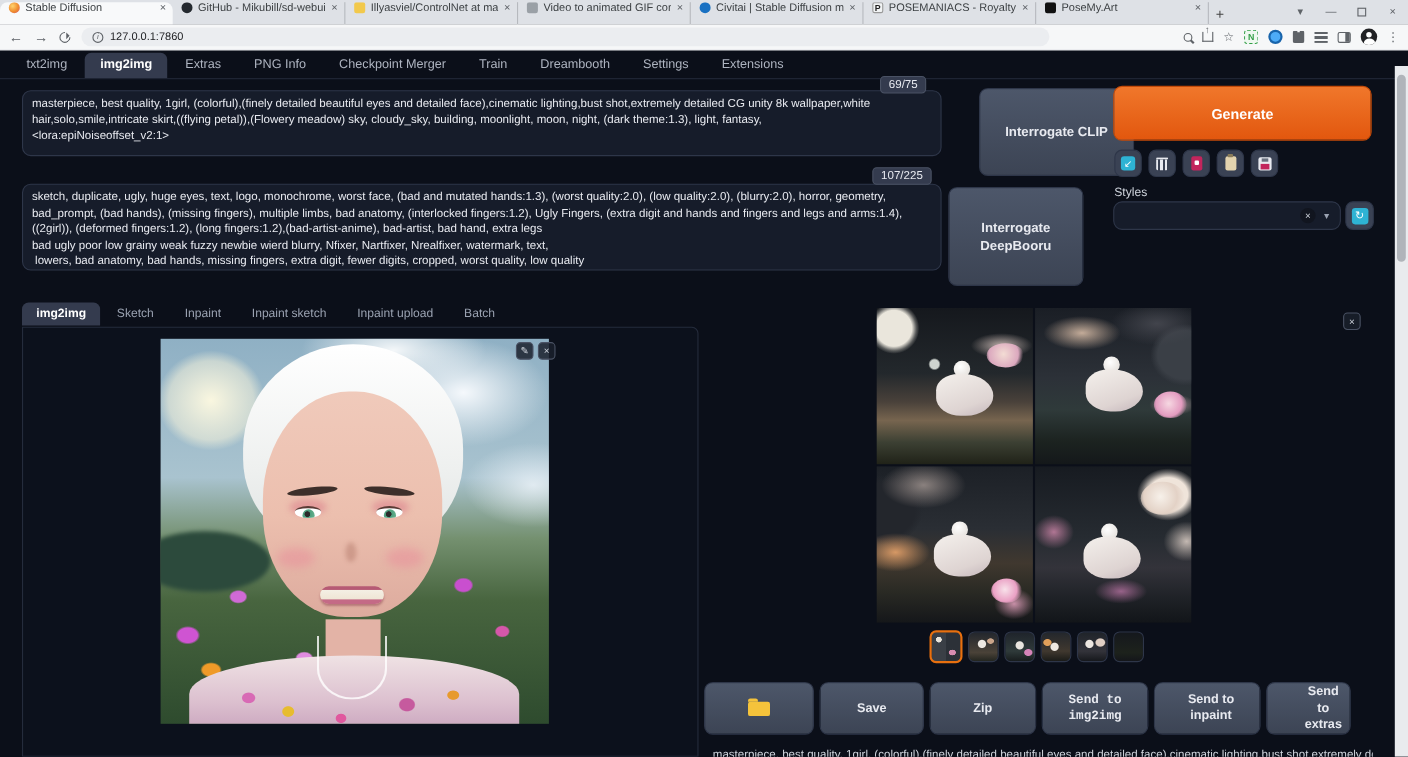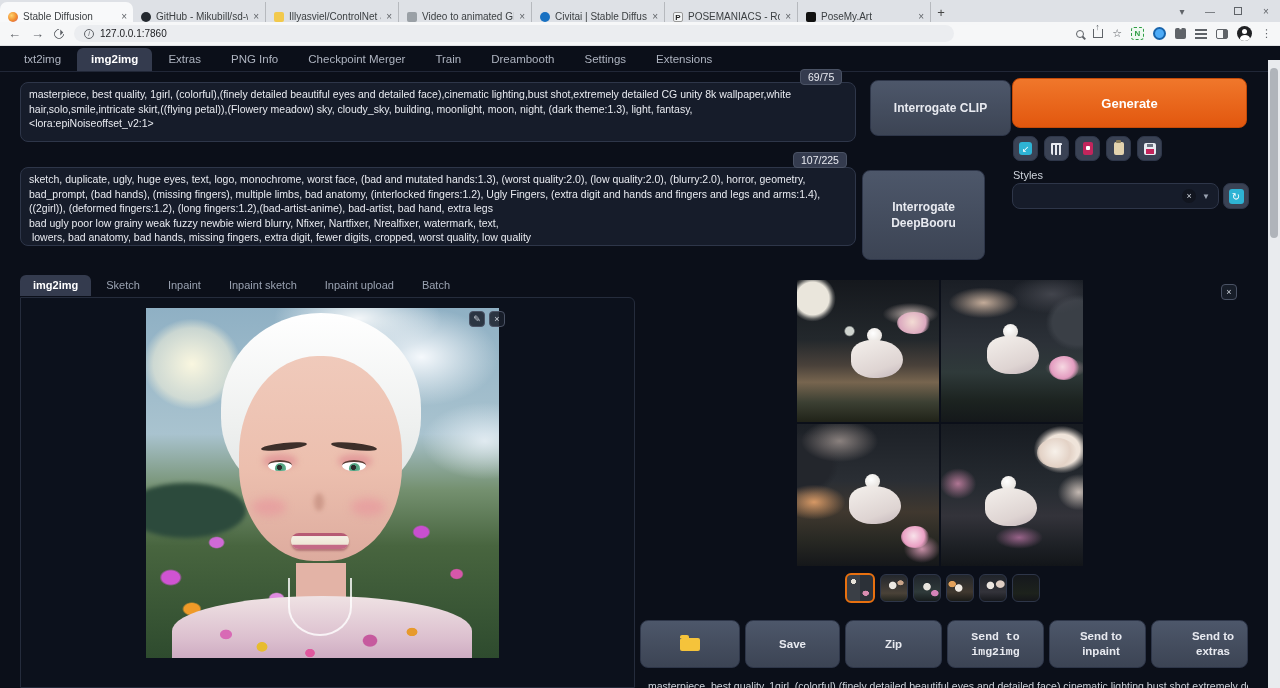--- a/index.html
+++ b/index.html
@@ -2,21 +2,21 @@
 <html><head>
 <meta charset="utf-8">
 <style>
   * { margin:0; padding:0; box-sizing:border-box; }
   html,body { width:1280px; height:688px; overflow:hidden; background:#0b0f19;
     font-family:"Liberation Sans", sans-serif; }
   .stage { position:relative; width:1280px; height:688px; overflow:hidden; }
 
   
   .tabbar { position:absolute; top:0; left:0; width:1280px; height:22px; background:#dee1e6; display:flex; align-items:flex-end; }
-  .btab { position:relative; width:133px; height:20px; display:flex; align-items:flex-end; gap:5px; padding:0 6px 0 8px;
+  .btab { position:relative; width:157px; height:20px; display:flex; align-items:flex-start; gap:5px; padding:0 6px 0 8px;
     font-size:10px; color:#3c4043; border-right:1px solid #b6b9be; overflow:hidden; flex:0 0 auto; }
   .btab.active { background:#f8f9fa; border-radius:7px 7px 0 0; border-right:none; }
   .btab .ttl { flex:1; white-space:nowrap; overflow:hidden; }
   .btab .tx { font-size:10px; color:#5f6368; flex:0 0 auto; }
   .fav { width:10px; height:10px; border-radius:50%; flex:0 0 auto; }
   .fav.sd { background:radial-gradient(circle at 35% 35%, #ffd36e, #f08c2e 55%, #d2546e); }
   .fav.gh { background:#24292f; }
   .fav.cn { background:#f2c94c; border-radius:2px; }
   .fav.gif { background:#9aa0a6; border-radius:2px; }
   .fav.civ { background:#1971c2; }
@@ -64,21 +64,21 @@
   #prompt-pos { left:20px; top:36px; width:836px; height:60px; }
   #prompt-neg { left:20px; top:121px; width:836px; height:79px; }
   .counter { position:absolute; background:#343b4e; border:1px solid #4a5264; border-radius:4px;
     font-size:10.5px; color:#e8eaf0; padding:1px 7px; }
   #counter-pos { left:800px; top:23px; }
   #counter-neg { left:793px; top:106px; }
 
   .btn { display:flex; align-items:center; justify-content:center; text-align:center;
     background:linear-gradient(180deg,#4d576a,#3c4454); border:1px solid #2e3649; border-radius:8px;
     color:#e8eaf0; font-size:12px; font-weight:bold; }
-  #btn-clip { position:absolute; left:870px; top:34px; width:141px; height:56px; }
+  #btn-clip { position:absolute; left:890px; top:34px; width:141px; height:80px; }
   #btn-deep { position:absolute; left:862px; top:124px; width:123px; height:90px; padding:0 22px; line-height:16px; }
   #btn-generate { position:absolute; left:1012px; top:32px; width:235px; height:50px;
     background:linear-gradient(180deg,#f0772b,#e2570e); border:1px solid #c44a08; border-radius:8px;
     display:flex; align-items:center; justify-content:center; font-size:13px; font-weight:bold; color:#fff; }
 
   .minibtn { position:absolute; top:90px; width:25px; height:25px; background:#3a4254; border:1px solid #2e3649;
     border-radius:7px; display:flex; align-items:center; justify-content:center; }
   .ic-paste { width:13px; height:13px; background:#2eb3d4; border-radius:3px; color:#fff; font-size:9px;
     display:flex; align-items:center; justify-content:center; }
   .ic-trash { width:11px; height:12px; background:repeating-linear-gradient(90deg,#e8eaf0 0 2px,#3a4254 2px 4px); border-top:2px solid #e8eaf0; border-radius:1px 1px 2px 2px; }
@@ -201,21 +201,21 @@
   .th2 { background:radial-gradient(6px 6px at 45% 40%, #ece8e2 0 55%, transparent 70%), radial-gradient(5px 4px at 75% 30%, #caa58a 0 55%, transparent 70%), linear-gradient(180deg,#23272d,#4a4238 70%,#23251f); }
   .th3 { background:radial-gradient(6px 6px at 50% 45%, #e8e4de 0 55%, transparent 70%), radial-gradient(6px 5px at 80% 70%, #d583b8 0 55%, transparent 70%), linear-gradient(180deg,#1f242b,#2f3a3a 65%,#171c1d); }
   .th4 { background:radial-gradient(6px 6px at 45% 50%, #efe9e2 0 55%, transparent 70%), radial-gradient(6px 5px at 20% 35%, #e2a05a 0 55%, transparent 70%), linear-gradient(180deg,#23272c,#40382f 65%,#1a1b18); }
   .th5 { background:radial-gradient(6px 6px at 40% 40%, #ece6e0 0 55%, transparent 70%), radial-gradient(7px 6px at 78% 35%, #e0cfc4 0 55%, transparent 70%), linear-gradient(180deg,#20242a,#33333a 65%,#16181c); }
   .th6 { background:linear-gradient(180deg,#15181d,#1d221c 70%,#14161a); }
 
   .gbtnrow { position:absolute; top:574px; height:48px; }
   .gbtn { position:absolute; top:0; height:48px; border-radius:8px; background:linear-gradient(180deg,#4d576a,#3c4454);
       border:1px solid #2e3649; color:#e8eaf0; font-size:11.5px; font-weight:bold; display:flex; align-items:center; justify-content:center; text-align:center; padding:0 10px; line-height:15px; }
   #gb-folder { left:640px; width:100px; } #gb-save { left:745px; width:95px; } #gb-zip { left:845px; width:97px; }
-  #gb-s1 { left:947px; width:97px;font-family:Liberation Mono, monospace; } #gb-s2 { left:1049px; width:97px;padding-left:17px; } #gb-s3 { left:1151px; width:97px;padding-left:37px; }
+  #gb-s1 { left:947px; width:97px;font-family:Liberation Mono, monospace; } #gb-s2 { left:1049px; width:97px;padding-left:17px; } #gb-s3 { left:1151px; width:77px;padding-left:37px; }
   .ic-folder { width:20px; height:13px; background:#f5c33b; border-radius:2px; position:relative; }
   .ic-folder::before { content:""; position:absolute; top:-3px; left:0; width:9px; height:3px; background:#f5c33b; border-radius:2px 2px 0 0; }
 
   #geninfo { position:absolute; left:648px; top:634px; width:600px; font-size:10.5px; color:#cfd4dc; white-space:nowrap; overflow:hidden; }
 
   .scrollbar { position:absolute; right:0; top:60px; width:12px; height:628px; background:#e9ebee; }
   .scroll-thumb { position:absolute; left:2px; top:8px; width:8px; height:170px; border-radius:5px; background:#b0b4ba; }
 </style>
 </head>
 <body>

